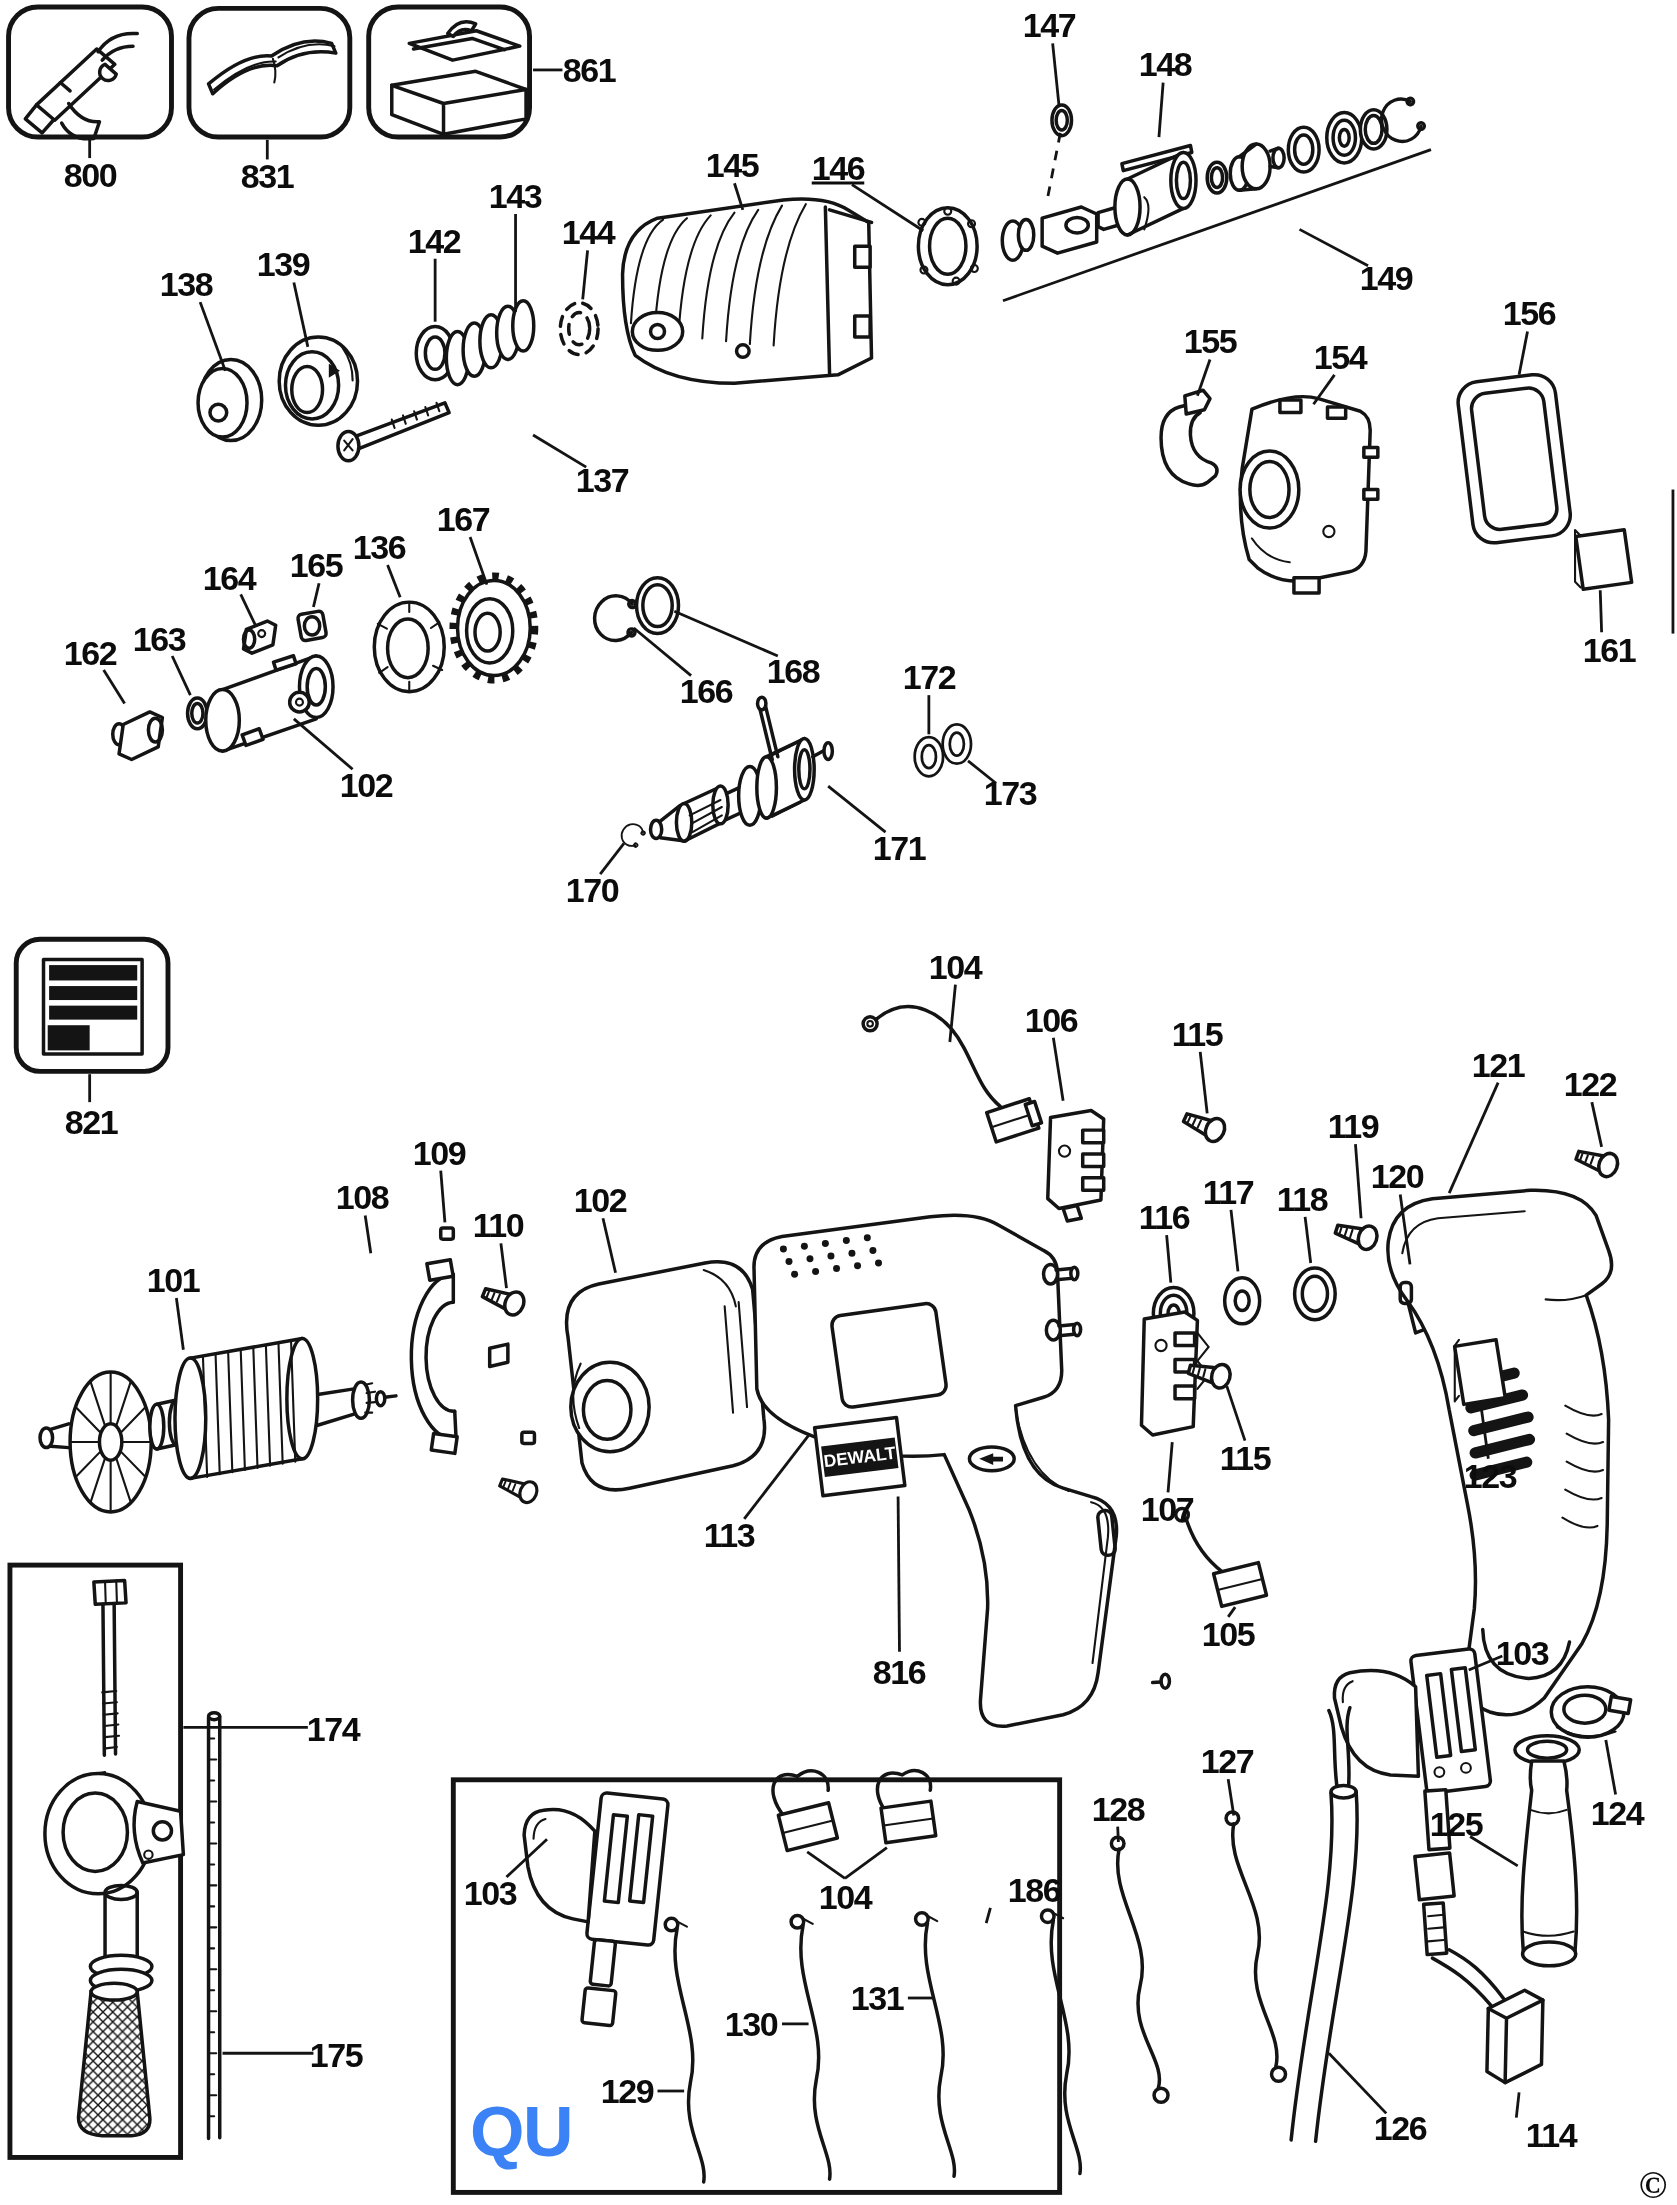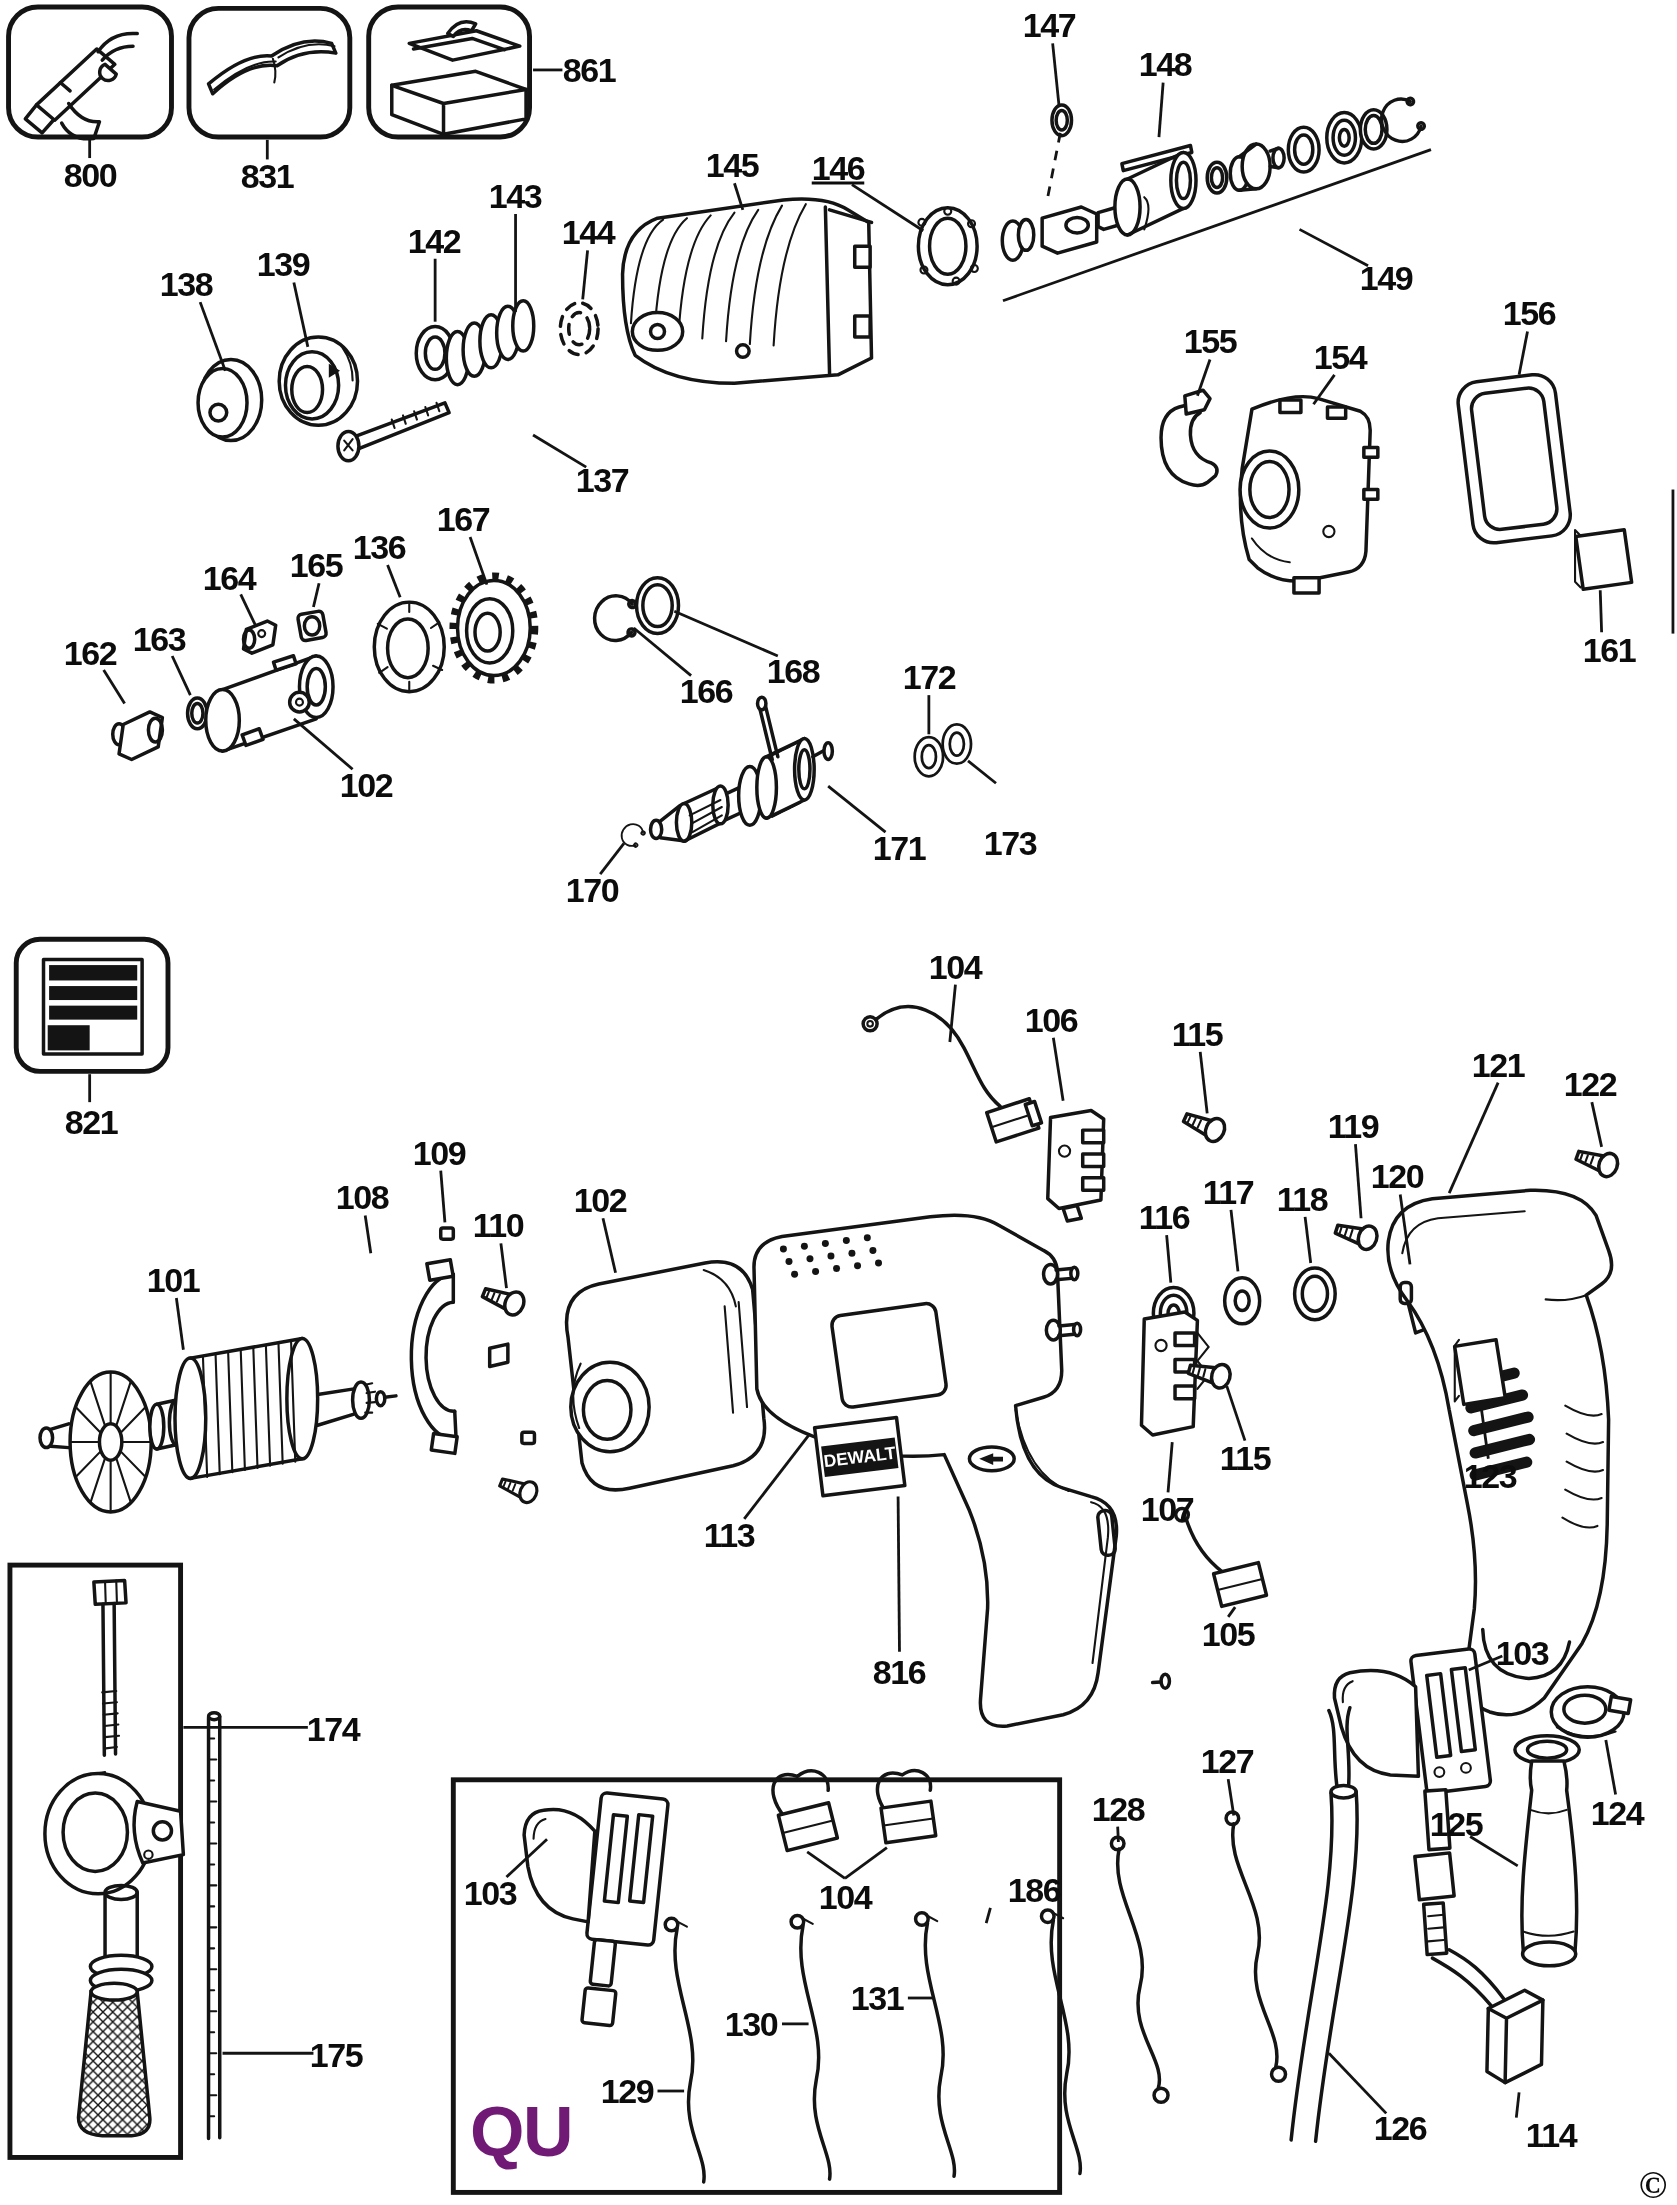--- a/index.html
+++ b/index.html
@@ -8,21 +8,21 @@
   .stage svg{position:absolute;left:0;top:0;}
   .ln{fill:none;stroke:#141414;stroke-width:5;stroke-linecap:round;stroke-linejoin:round;}
   .th{fill:none;stroke:#141414;stroke-width:3;stroke-linecap:round;}
   .fw{fill:#ffffff;}
   .fb{fill:#141414;stroke:none;}
   .teeth{fill:none;stroke:#141414;stroke-width:15;stroke-dasharray:9 11;}
   .dash{stroke-dasharray:14 12;}
   .bx{fill:none;stroke:#141414;stroke-width:7;}
   .part-label{position:absolute;transform:translate(-50%,-50%);color:#0c0c0c;
       font-weight:700;font-size:34px;letter-spacing:-1.4px;white-space:nowrap;}
-  .big-mark{position:absolute;transform:translate(-50%,-50%);color:#701a75;
+  .big-mark{position:absolute;transform:translate(-50%,-50%);color:#3b82f6;
       font-weight:700;font-size:70px;letter-spacing:-1.4px;}
   .copy-mark{position:absolute;transform:translate(-50%,-50%);color:#0c0c0c;
       font-weight:700;font-size:38px;font-family:"Liberation Serif",serif;}
 </style>
 </head>
 <body>
 
 <div class="stage">
 
 <svg width="1678" height="2205" viewBox="0 0 2399 3153">
@@ -617,21 +617,21 @@
       <div class="part-label" style="left: 229px; top: 578px;">164</div>
       <div class="part-label" style="left: 316px; top: 565px;">165</div>
       <div class="part-label" style="left: 379px; top: 547px;">136</div>
       <div class="part-label" style="left: 463px; top: 519px;">167</div>
       <div class="part-label" style="left: 706px; top: 691px;">166</div>
       <div class="part-label" style="left: 793px; top: 671px;">168</div>
       <div class="part-label" style="left: 90px; top: 653px;">162</div>
       <div class="part-label" style="left: 159px; top: 639px;">163</div>
       <div class="part-label" style="left: 366px; top: 785px;">102</div>
       <div class="part-label" style="left: 929px; top: 677px;">172</div>
-      <div class="part-label" style="left: 1010px; top: 843px;">173</div>
+      <div class="part-label" style="left: 1010px; top: 793px;">173</div>
       <div class="part-label" style="left: 899px; top: 848px;">171</div>
       <div class="part-label" style="left: 592px; top: 890px;">170</div>
       <div class="part-label" style="left: 91px; top: 1122px;">821</div>
       <div class="part-label" style="left: 955px; top: 967px;">104</div>
       <div class="part-label" style="left: 1051px; top: 1020px;">106</div>
       <div class="part-label" style="left: 1197px; top: 1034px;">115</div>
       <div class="part-label" style="left: 1498px; top: 1065px;">121</div>
       <div class="part-label" style="left: 1590px; top: 1084px;">122</div>
       <div class="part-label" style="left: 439px; top: 1153px;">109</div>
       <div class="part-label" style="left: 362px; top: 1197px;">108</div>

